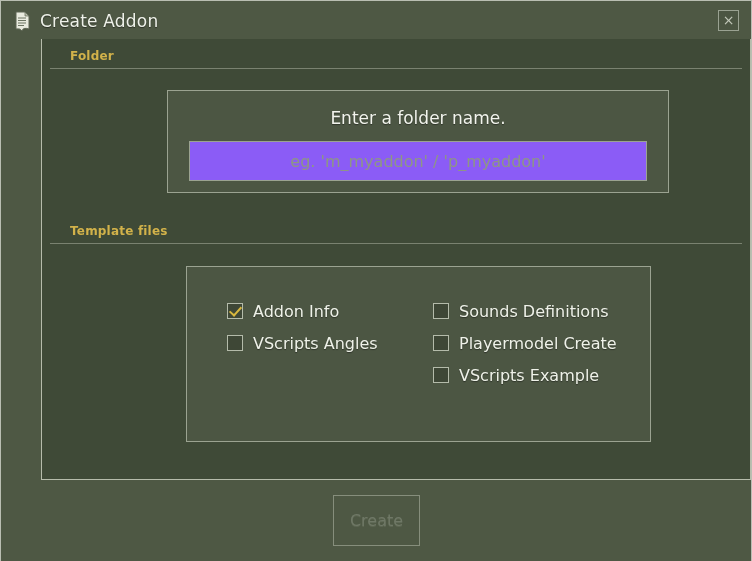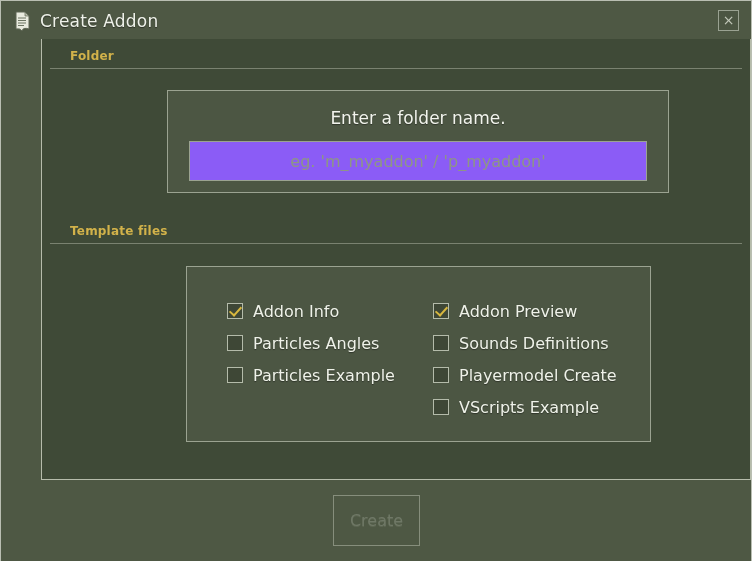--- a/index.html
+++ b/index.html
@@ -254,34 +254,26 @@
 
     <div id="template-box">
 
       <div class="cb-col" id="cb-col-left">
         <div class="cb-row">
           <span class="cb-box checked"></span>
           <span class="cb-label">Addon Info</span>
         </div>
         <div class="cb-row">
           <span class="cb-box"></span>
-          <span class="cb-label">Particles Angles</span>
-        </div>
-        <div class="cb-row">
-          <span class="cb-box"></span>
-          <span class="cb-label">Particles Example</span>
+          <span class="cb-label">VScripts Angles</span>
         </div>
       </div>
 
       <div class="cb-col" id="cb-col-right">
         <div class="cb-row">
-          <span class="cb-box checked"></span>
-          <span class="cb-label">Addon Preview</span>
-        </div>
-        <div class="cb-row">
           <span class="cb-box"></span>
           <span class="cb-label">Sounds Definitions</span>
         </div>
         <div class="cb-row">
           <span class="cb-box"></span>
           <span class="cb-label">Playermodel Create</span>
         </div>
         <div class="cb-row">
           <span class="cb-box"></span>
           <span class="cb-label">VScripts Example</span>

